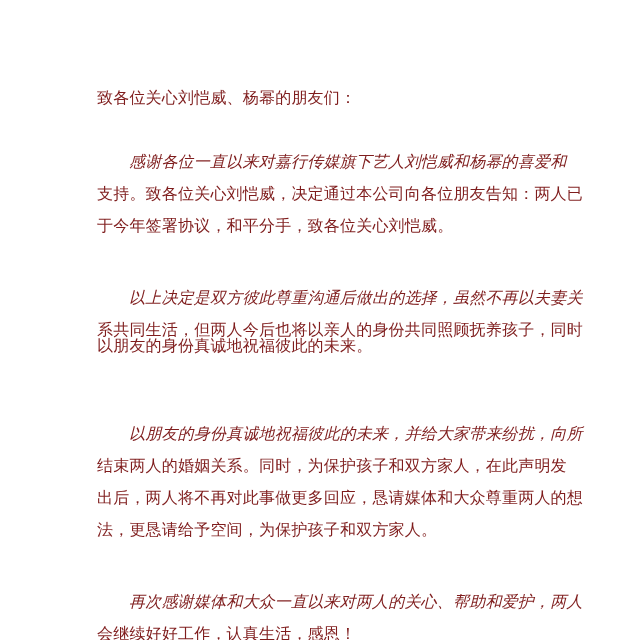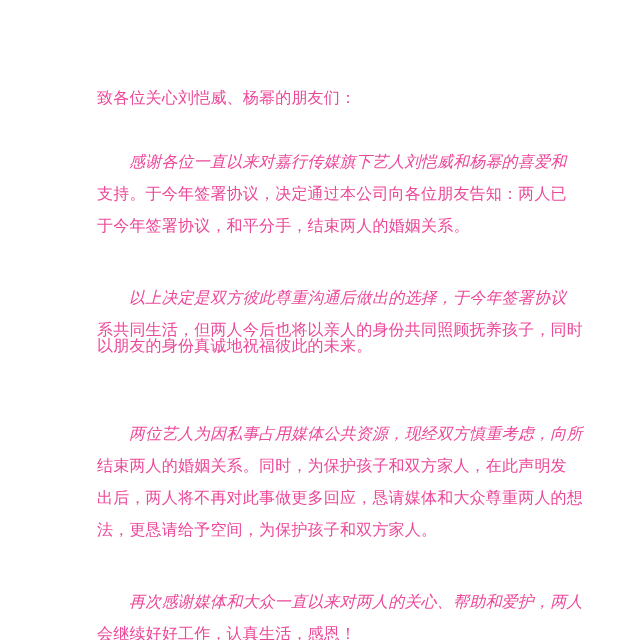--- a/index.html
+++ b/index.html
@@ -23,44 +23,44 @@
       height: 640px;
       background: #ffffff;
     }
     .line {
       position: absolute;
       left: 97px;
       font-size: 16px;
       line-height: 20px;
       white-space: nowrap;
       letter-spacing: 0.2px;
-      color: #ec4899;
+      color: #7f1d1d;
     }
     .indent { left: 129px; font-style: italic; }
   </style>
 </head>
 <body>
 
 <div class="page">
   <div class="line" style="top:88px;">致各位关心刘恺威、杨幂的朋友们：</div>
 
   <div>
     <div class="line indent" style="top:152px;">感谢各位一直以来对嘉行传媒旗下艺人刘恺威和杨幂的喜爱和</div>
-    <div class="line" style="top:184px;">支持。于今年签署协议，决定通过本公司向各位朋友告知：两人已</div>
-    <div class="line" style="top:216px;">于今年签署协议，和平分手，结束两人的婚姻关系。</div>
+    <div class="line" style="top:184px;">支持。致各位关心刘恺威，决定通过本公司向各位朋友告知：两人已</div>
+    <div class="line" style="top:216px;">于今年签署协议，和平分手，致各位关心刘恺威。</div>
   </div>
 
   <div>
-    <div class="line indent" style="top:288px;">以上决定是双方彼此尊重沟通后做出的选择，于今年签署协议</div>
+    <div class="line indent" style="top:288px;">以上决定是双方彼此尊重沟通后做出的选择，虽然不再以夫妻关</div>
     <div class="line" style="top:320px;">系共同生活，但两人今后也将以亲人的身份共同照顾抚养孩子，同时</div>
     <div class="line" style="top:336px;">以朋友的身份真诚地祝福彼此的未来。</div>
   </div>
 
   <div>
-    <div class="line indent" style="top:424px;">两位艺人为因私事占用媒体公共资源，现经双方慎重考虑，向所</div>
+    <div class="line indent" style="top:424px;">以朋友的身份真诚地祝福彼此的未来，并给大家带来纷扰，向所</div>
     <div class="line" style="top:456px;">结束两人的婚姻关系。同时，为保护孩子和双方家人，在此声明发</div>
     <div class="line" style="top:488px;">出后，两人将不再对此事做更多回应，恳请媒体和大众尊重两人的想</div>
     <div class="line" style="top:520px;">法，更恳请给予空间，为保护孩子和双方家人。</div>
   </div>
 
   <div>
     <div class="line indent" style="top:592px;text-align:center;">再次感谢媒体和大众一直以来对两人的关心、帮助和爱护，两人</div>
     <div class="line" style="top:624px;">会继续好好工作，认真生活，感恩！</div>
   </div>
 </div>

